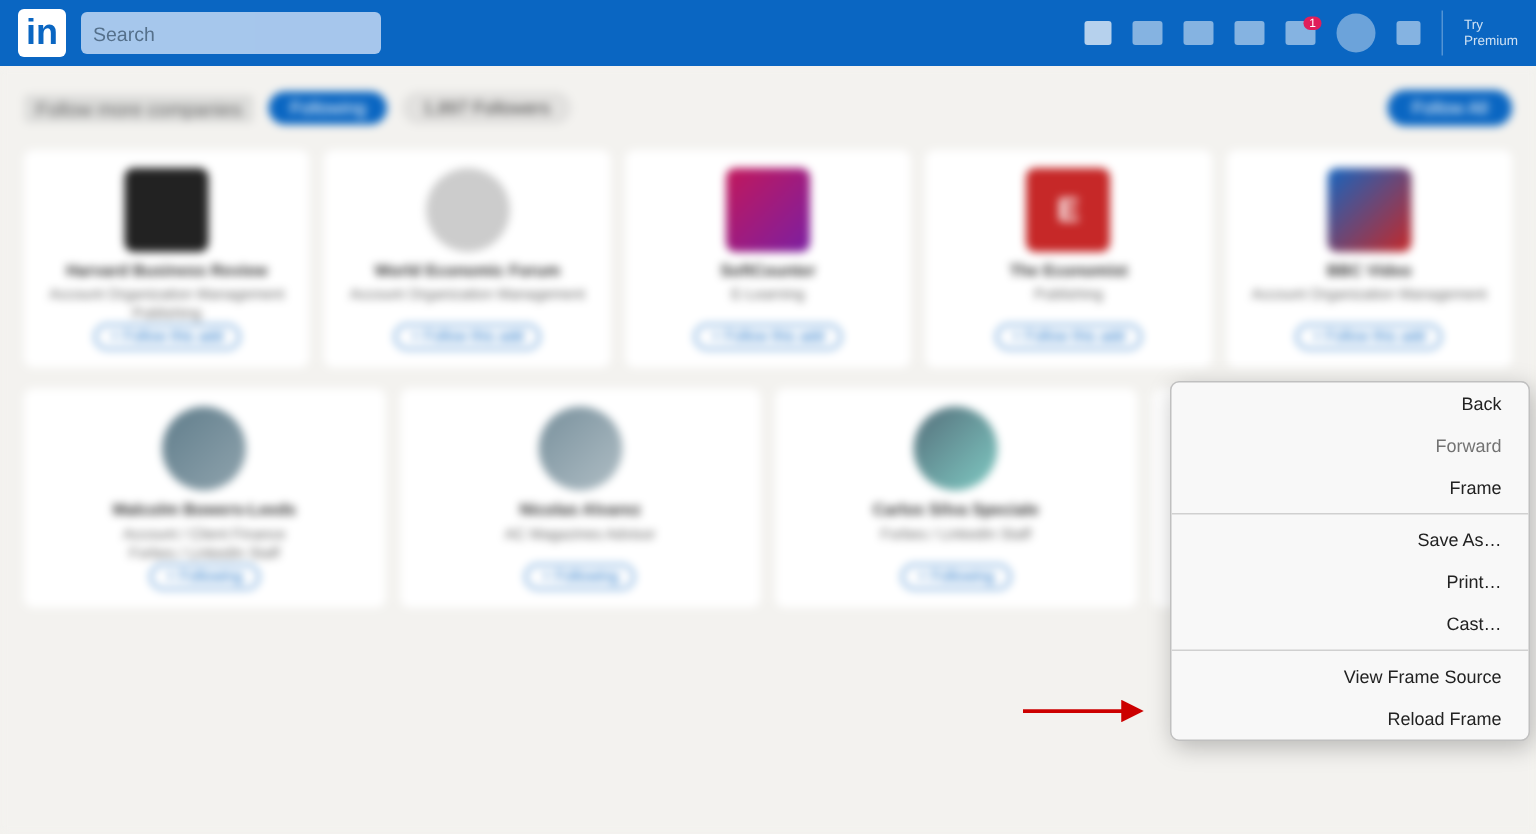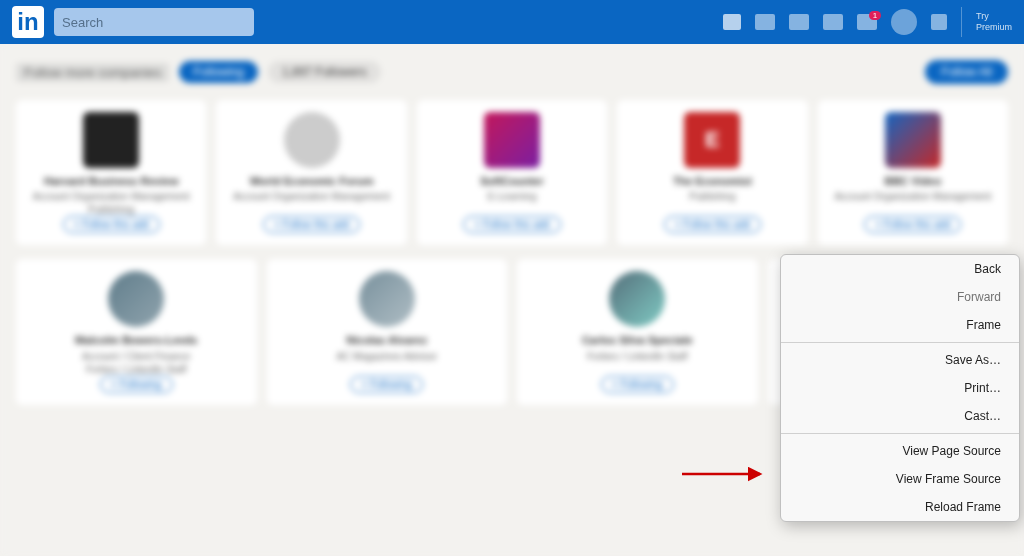--- a/index.html
+++ b/index.html
@@ -386,23 +386,20 @@
     <span>Save As…</span>
   </div>
   <div class="menu-item">
     <span>Print…</span>
   </div>
   <div class="menu-item">
     <span>Cast…</span>
   </div>
   <div class="menu-divider"></div>
   <div class="menu-item">
-    <span>View Page Source</span>
-  </div>
-  <div class="menu-item">
     <span>View Frame Source</span>
   </div>
   <div class="menu-item">
     <span>Reload Frame</span>
   </div>
 
 </div>
 
 <div class="arrow-annotation">
   <svg class="arrow-svg" width="90" height="24" viewBox="0 0 90 24">

